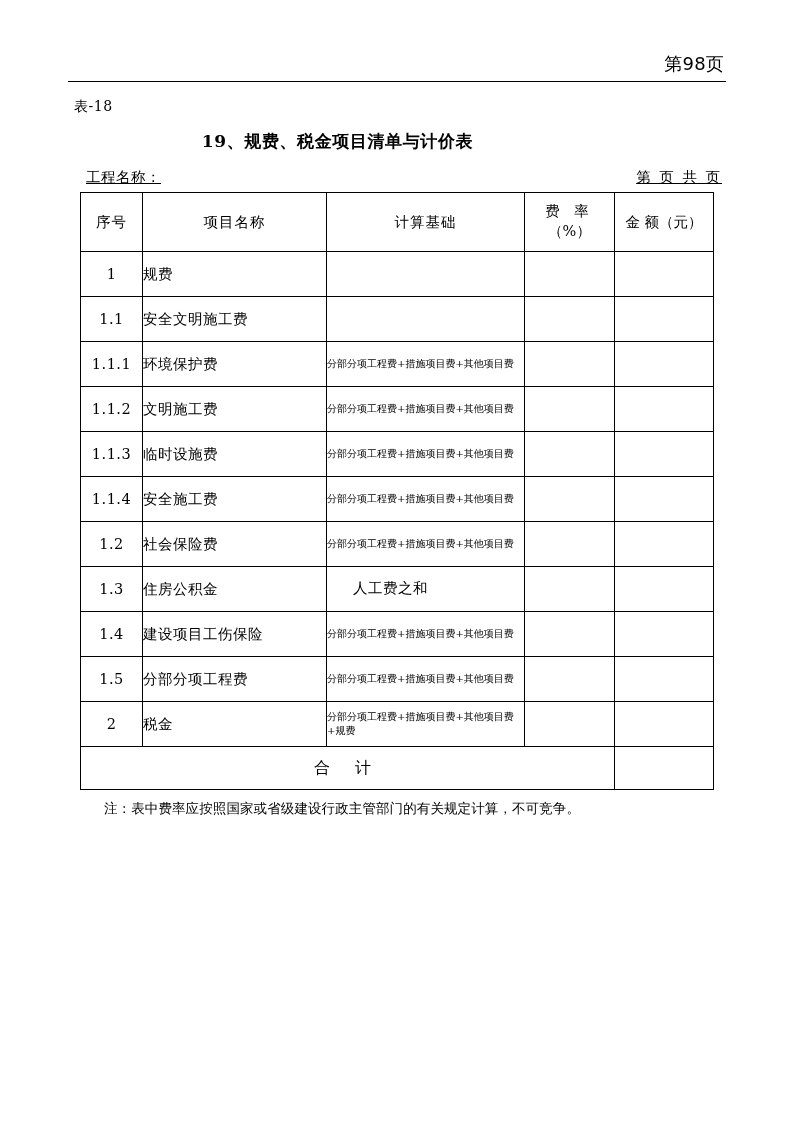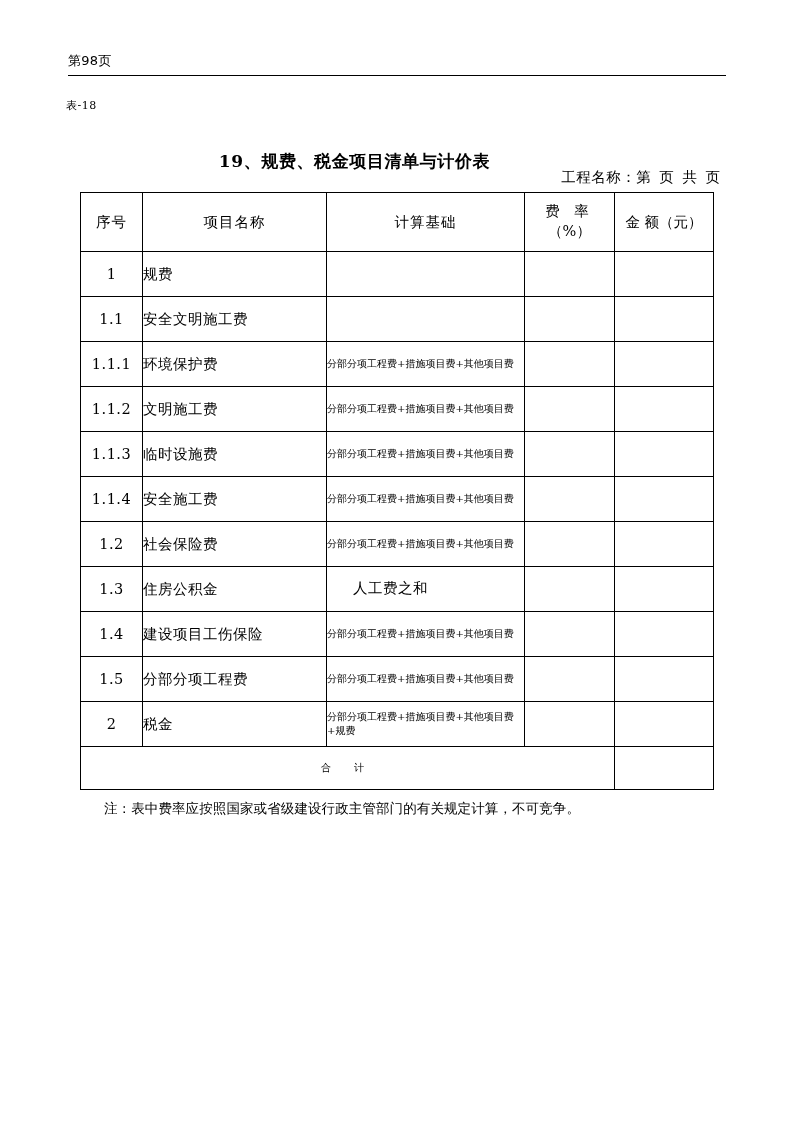--- a/index.html
+++ b/index.html
@@ -25,65 +25,65 @@
   }
 
   
   .header-area {
     position: absolute;
     left: 68px;
     top: 52px;
     width: 658px;
   }
   .page-number {
-    text-align: left;
-    font-size: 13px;
+    text-align: right;
+    font-size: 18px;
     font-family: "DejaVu Sans", "Liberation Sans", sans-serif;
     padding-right: 2px;
     padding-bottom: 5px;
     letter-spacing: 0.2px;
   }
   .header-rule {
     border-top: 1.6px solid #000;
     width: 100%;
   }
 
   
   .form-label {
     position: absolute;
-    left: 66px;
+    left: 74px;
     top: 98px;
-    font-size: 11px;
+    font-size: 14px;
     font-family: "DejaVu Serif", "Liberation Serif", serif;
     letter-spacing: 0.5px;
   }
 
   
   .doc-title {
     position: absolute;
-    left: 17px;
+    left: 0;
     top: 130px;
     width: 675px;
     text-align: center;
     font-size: 17px;
     font-weight: bold;
     letter-spacing: 0.6px;
-    margin-top: 20px;
   }
 
   
   .subline {
     position: absolute;
     left: 86px;
     top: 168px;
     width: 640px;
     font-size: 14.5px;
     display: flex;
-    justify-content: flex-end;
+    justify-content: space-between;
     align-items: baseline;
+    text-decoration: underline;
   }
   .subline .left { letter-spacing: 0.5px; }
   .subline .right { letter-spacing: 2px; padding-right: 4px;}
 
   
   table.fee-table {
     position: absolute;
     left: 80px;
     top: 192px;
     width: 633px;
@@ -142,21 +142,21 @@
     font-size: 14.5px;
     letter-spacing: 0.5px;
   }
   .cell-blank { }
 
   .total-row td {
     height: 42px;
   }
   .total-label {
     text-align: center;
-    font-size: 10px;
+    font-size: 16px;
     letter-spacing: 10px;
     padding-left: 10px;
   }
 
   
   .note {
     position: absolute;
     left: 104px;
     top: 800px;
     width: 620px;

